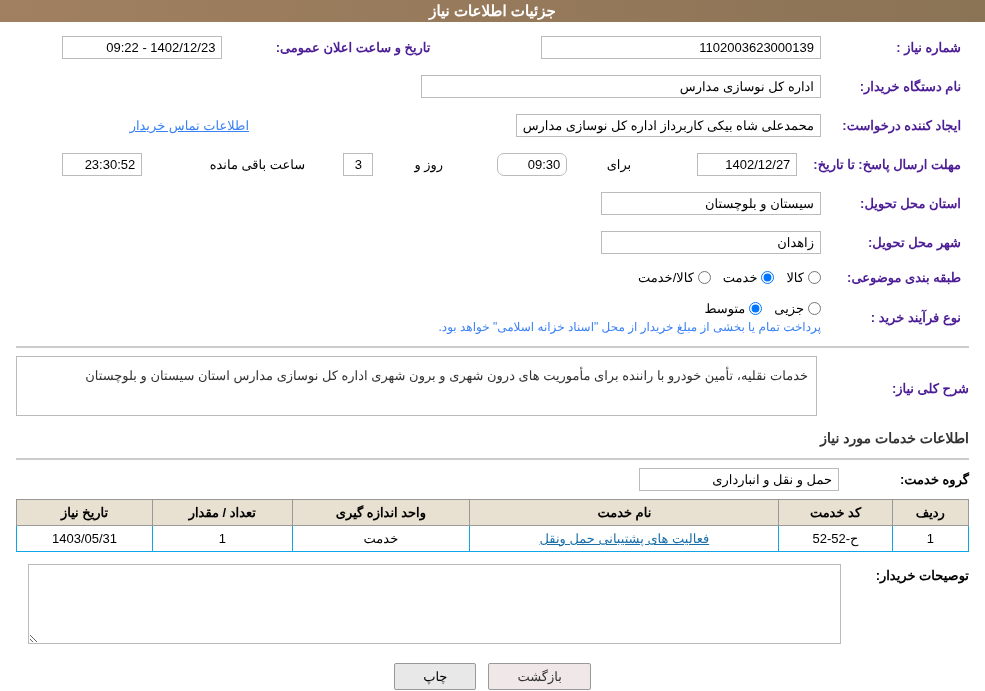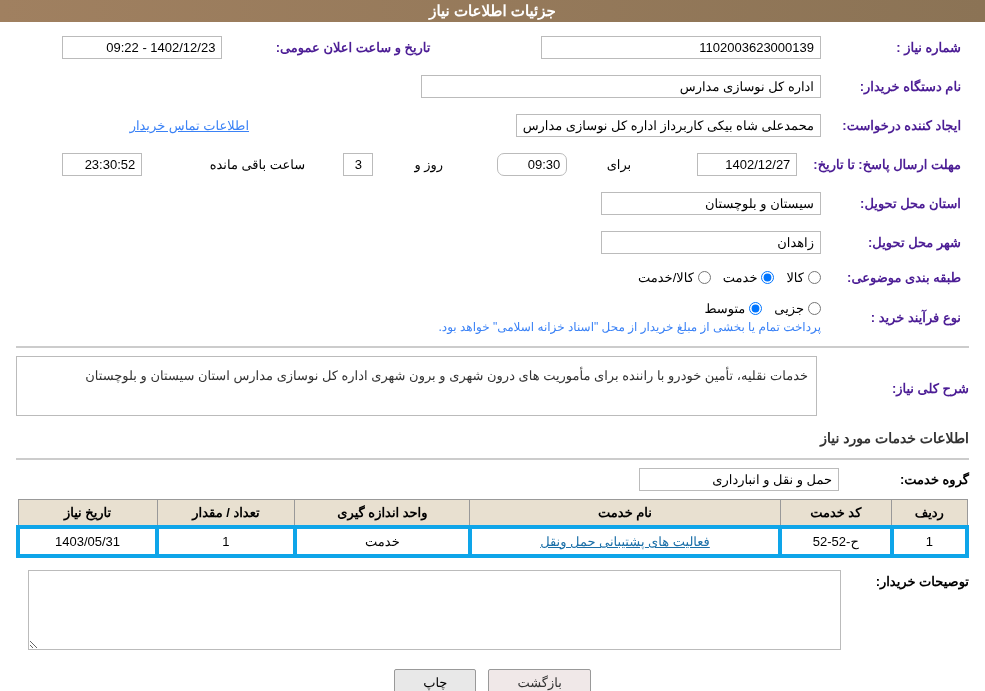--- a/index.html
+++ b/index.html
@@ -103,21 +103,21 @@
     }
     .service-table th {
       background: #e8e0d0;
       border: 1px solid #999;
       padding: 5px 8px;
       text-align: center;
       font-weight: bold;
       font-size: 13px;
     }
     .service-table td {
-      border: 4px solid #0ea5e9;
+      border: 1px solid #0ea5e9;
       padding: 5px 8px;
       text-align: center;
       font-size: 13px;
     }
     .service-name-link {
       color: #1a6fa8;
       cursor: pointer;
       text-decoration: underline;
     }
     .textarea-box {

